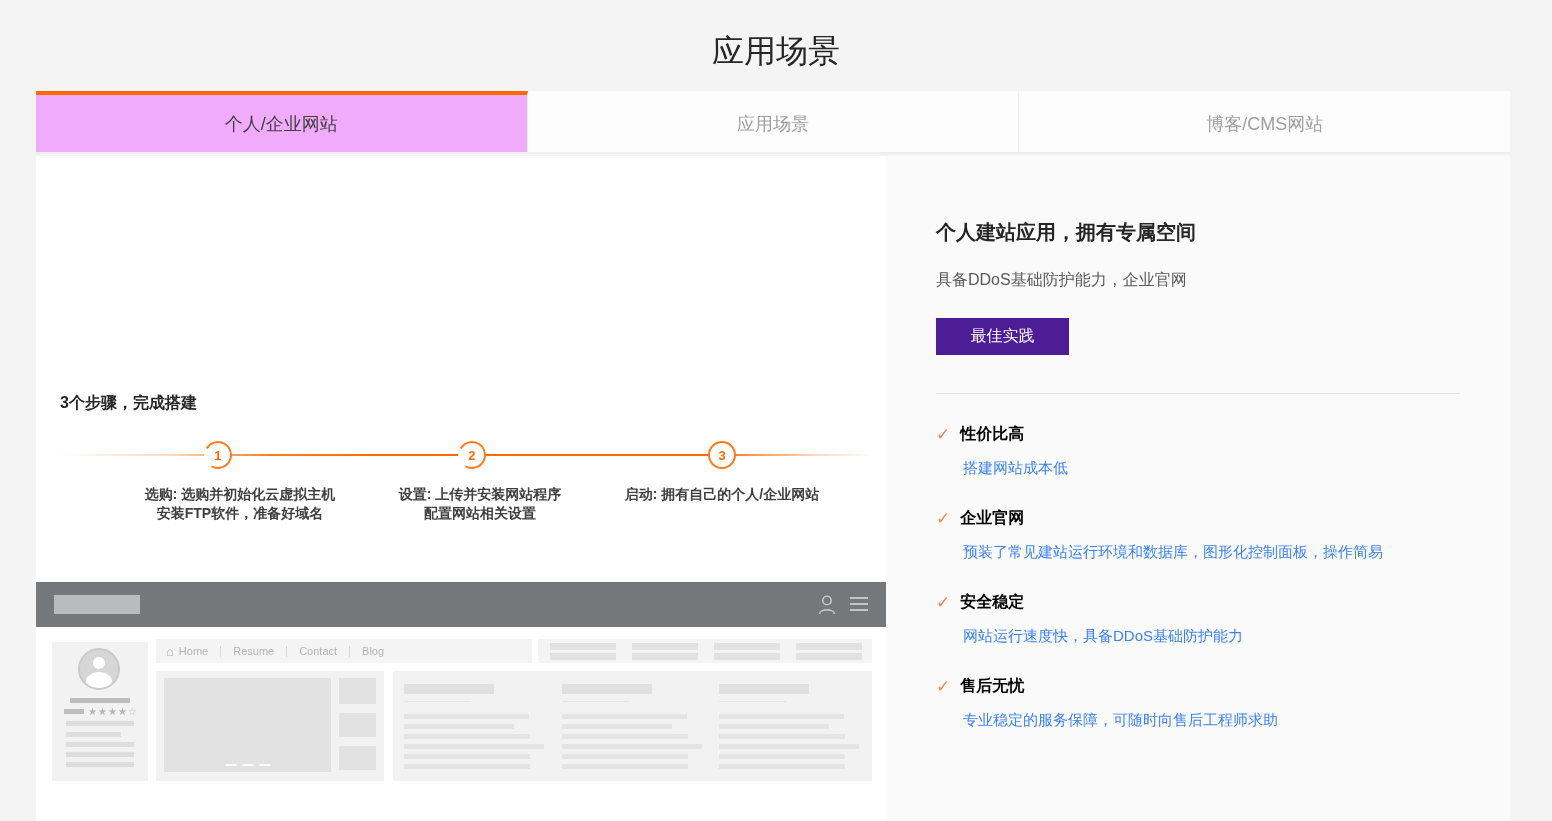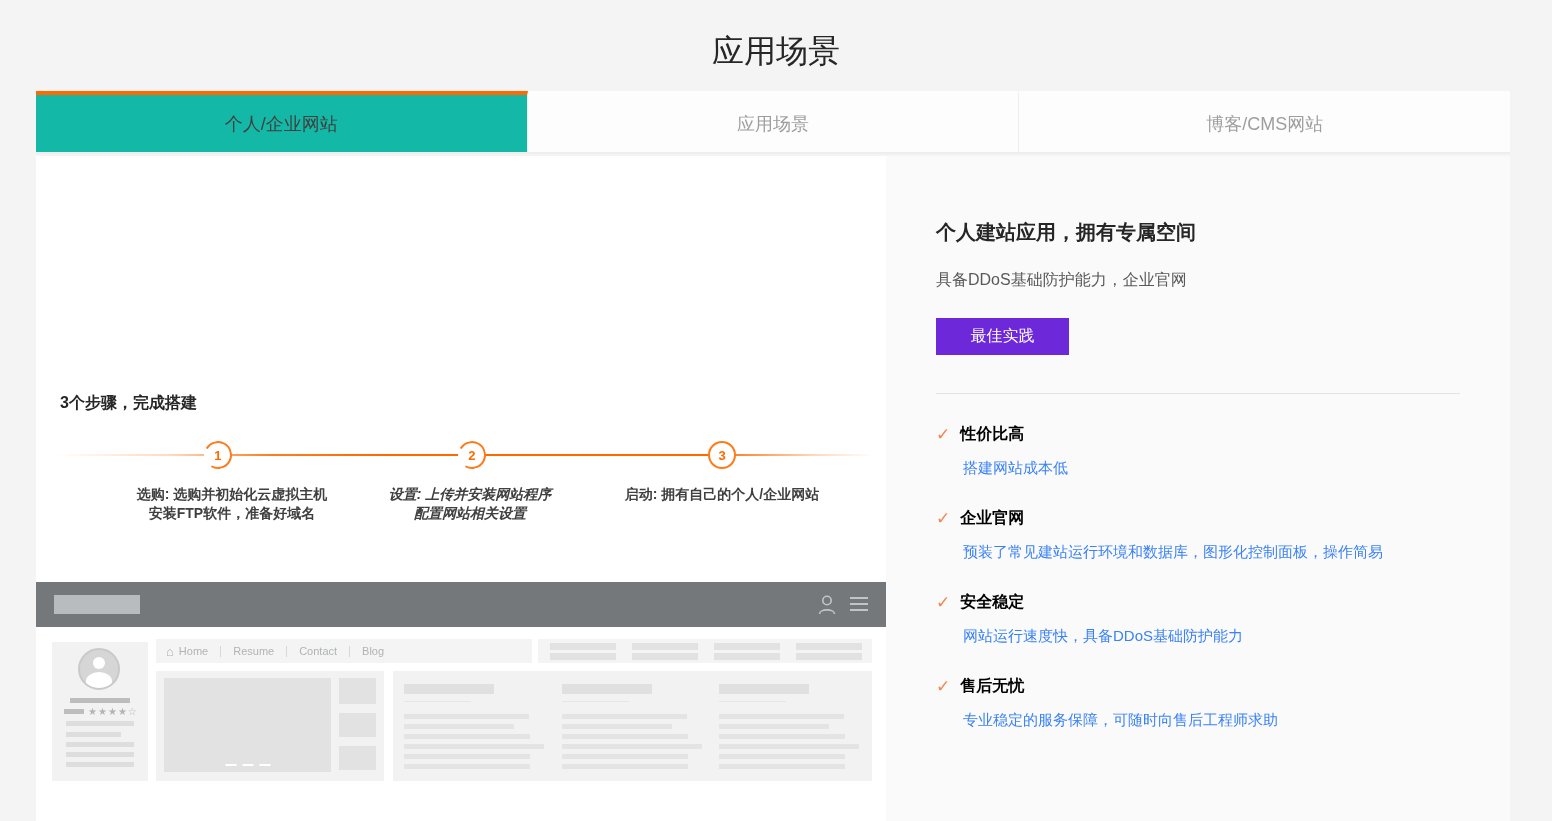--- a/index.html
+++ b/index.html
@@ -28,21 +28,21 @@
     background:#fdfdfd;
     color:#9e9e9e;
     font-size:18px;
     display:flex; align-items:center; justify-content:center;
     border-top:4px solid transparent;
     border-right:1px solid #ececec;
     cursor:pointer;
   }
   .tab:last-child { border-right:none; }
   .tab.active {
-    background:#14b8a6;
+    background:#f0abfc;
     color:#404040;
     border-top:4px solid #FF6A00;
   }
   .content { position:absolute; left:36px; top:156px; width:1474px; height:665px; display:flex; }
   .left-panel { position:relative; width:850px; height:665px; background:#ffffff; }
   .right-panel { width:624px; height:665px; background:#fafafa; padding:63px 50px 0 50px; }
 
   
   .steps-title { position:absolute; left:24px; top:237px; font-size:16px; font-weight:bold; color:#262626; }
   .timeline-line {
@@ -102,21 +102,21 @@
   .mk-article { position:absolute; left:357px; top:89px; width:479px; height:110px; background:#f2f2f2; }
   .mk-col { position:absolute; top:0; width:150px; height:110px; }
   .mk-col .h { position:absolute; left:0; top:13px; width:90px; height:10px; background:#e0e0e0; }
   .mk-col .d { position:absolute; left:0; top:30px; width:67px; height:1px; background:#e6e6e6; }
   .mk-col .l { position:absolute; left:0; height:5px; background:#e4e4e4; }
 
   
   .rp-heading { font-size:20px; font-weight:bold; color:#262626; }
   .rp-desc { margin-top:24px; font-size:16px; color:#595959; }
   .rp-cta {
-    margin-top:27px; width:133px; height:37px; background:#6d28d9; border:none;
+    margin-top:27px; width:133px; height:37px; background:#4c1d95; border:none;
     color:#fff; font-size:16px; cursor:pointer;
     font-family:"Liberation Sans","DejaVu Sans",sans-serif;
   }
   .rp-divider { margin-top:38px; height:1px; background:#e3e3e3; }
   .rp-features-heading { margin-top:36px; font-size:18px; font-weight:bold; color:#262626; }
   .feature { margin-top:30px; }
   .feature-title-row { display:flex; align-items:center; }
   .feature-check { color:#f5854e; font-size:17px; font-weight:bold; margin-right:10px; }
   .feature-title { font-size:16px; font-weight:bold; color:#000000; }
   .feature-desc { margin-top:14px; margin-left:27px; font-size:15px; color:#3b82f6; }
@@ -149,25 +149,25 @@
     <div class="step-circle arc" style="left:168px; transform:rotate(-15deg);">
       <span>1</span>
     </div>
     <div class="step-circle arc" style="left:422px; transform:rotate(-15deg);">
       <span>2</span>
     </div>
     <div class="step-circle" style="left:672px;">
       <span>3</span>
     </div>
 
-    <div class="step-label" style="left:196px;">
+    <div class="step-label" style="left:204px;">
       <div>选购: 选购并初始化云虚拟主机</div>
       <div>安装FTP软件，准备好域名</div>
     </div>
-    <div class="step-label" style="left:434px;font-style:italic;">
+    <div class="step-label" style="left:444px;">
       <div>设置: 上传并安装网站程序</div>
       <div>配置网站相关设置</div>
     </div>
     <div class="step-label" style="left:686px;">
       <div>启动: 拥有自己的个人/企业网站</div>
     </div>
 
     <div class="mockup">
       <div class="mk-header">
         <div class="mk-logo"></div>

